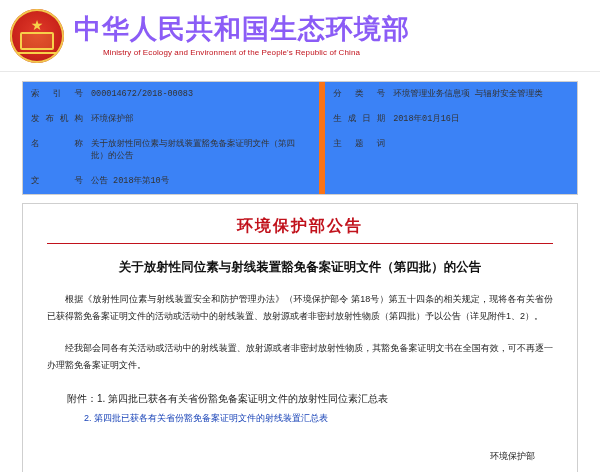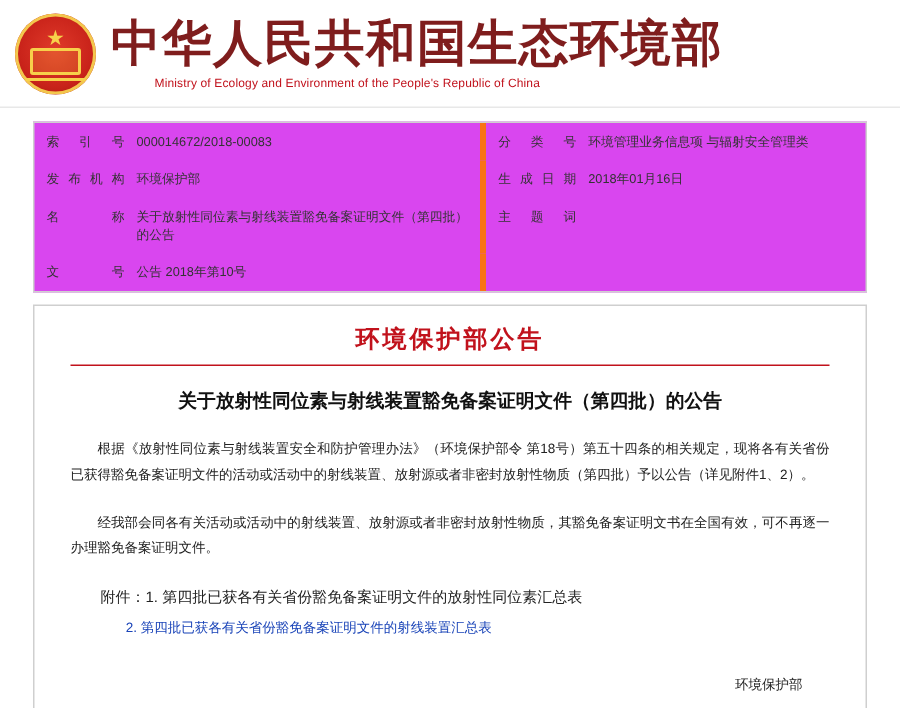--- a/index.html
+++ b/index.html
@@ -70,40 +70,41 @@
     height: 6px;
     border-top: 2px solid #f7d04a;
   }
   .title-block {
     display: flex;
     flex-direction: column;
     justify-content: center;
   }
   .title-cn {
     font-family: "DejaVu Sans", "Liberation Sans", sans-serif;
-    font-size: 33px;
+    font-size: 27px;
     font-weight: bold;
-    color: #7f1d1d;
+    color: #8b5cf6;
     letter-spacing: 1px;
     line-height: 1.1;
     text-align: right;
   }
   .title-en {
     font-size: 8px;
     color: #c1121c;
     margin-top: 4px;
     letter-spacing: 0.1px;
     padding-left: 29px;
   }
 
   
   .meta-wrap {
     margin: 9px 22px 0 22px;
     border: 1px solid #cfcfcf;
-    background: #d946ef;
+    background: #3b82f6;
+    font-family: Liberation Mono, monospace;
   }
   table.meta {
     width: 100%;
     border-collapse: collapse;
     font-size: 8.5px;
     color: #333;
   }
   table.meta td {
     padding: 3px 4px;
     vertical-align: top;
@@ -115,21 +116,21 @@
     text-align-last: justify;
     color: #333;
     white-space: nowrap;
   }
   td.val {
     color: #333;
   }
   .col-left { width: 54%; }
   .col-right { width: 46%; }
   .meta-divider {
-    border-left: 4px solid #f97316;
+    border-left: 6px solid #f97316;
   }
 
   
   .doc {
     margin: 8px 22px 0 22px;
     border: 1px solid #cfcfcf;
     height: 298px;
     box-sizing: border-box;
     padding: 12px 24px 10px 24px;
     position: relative;

